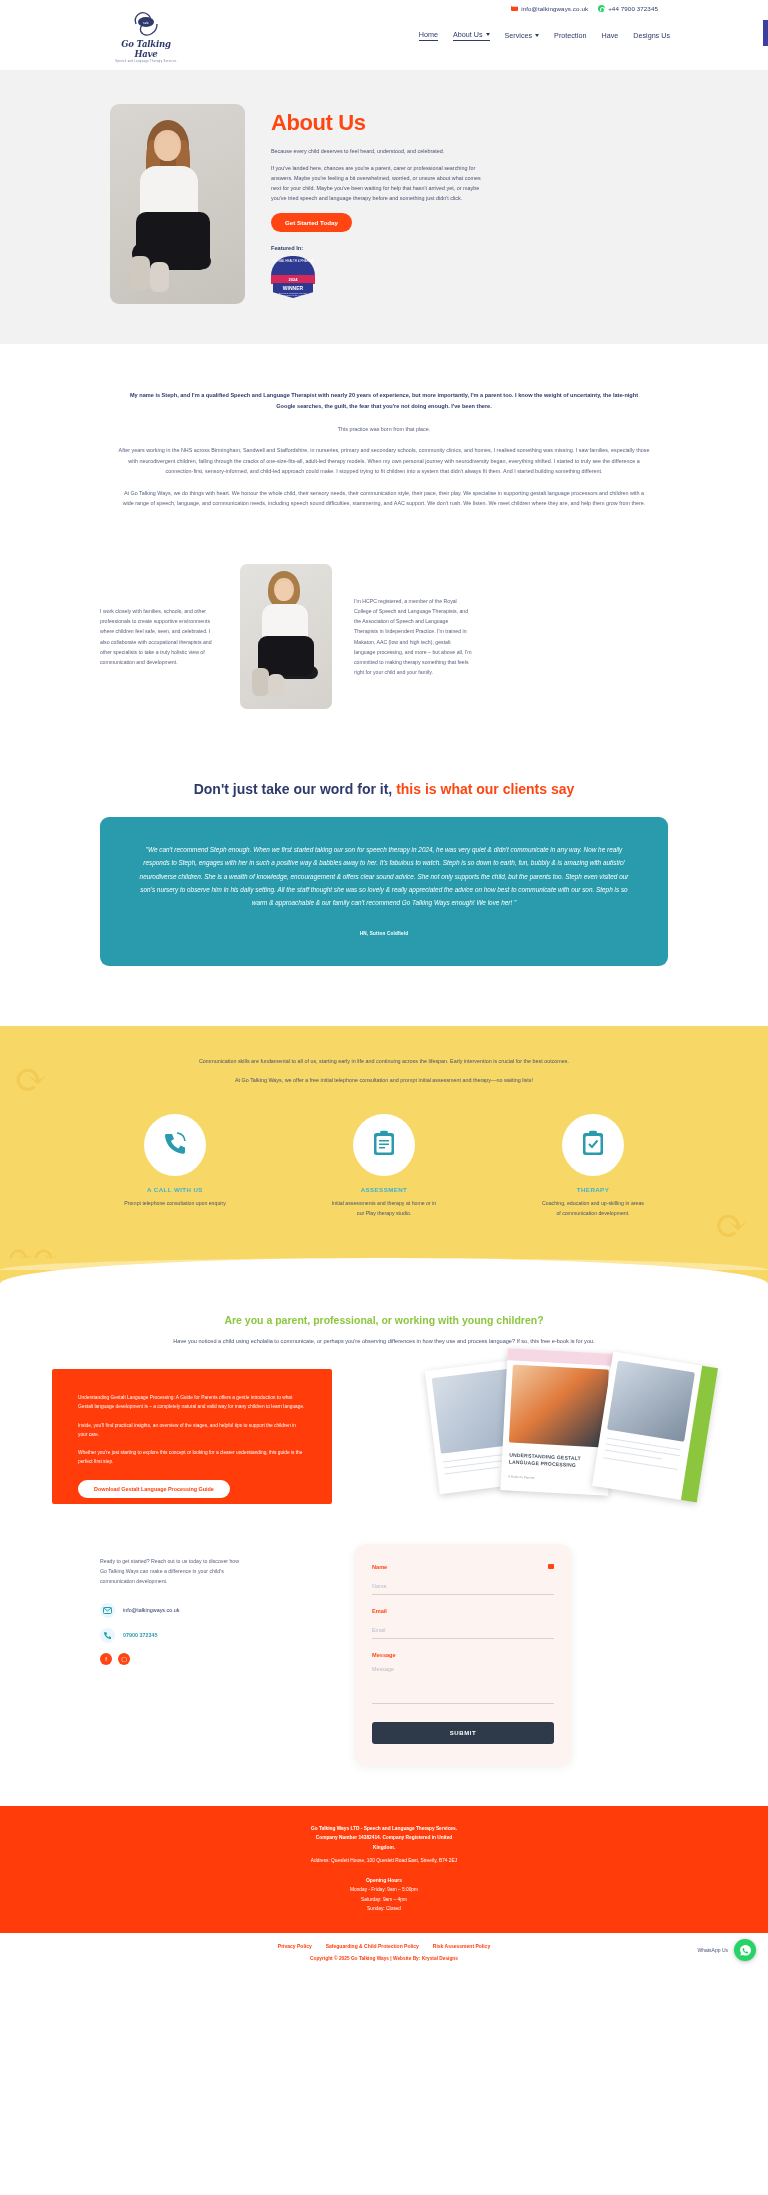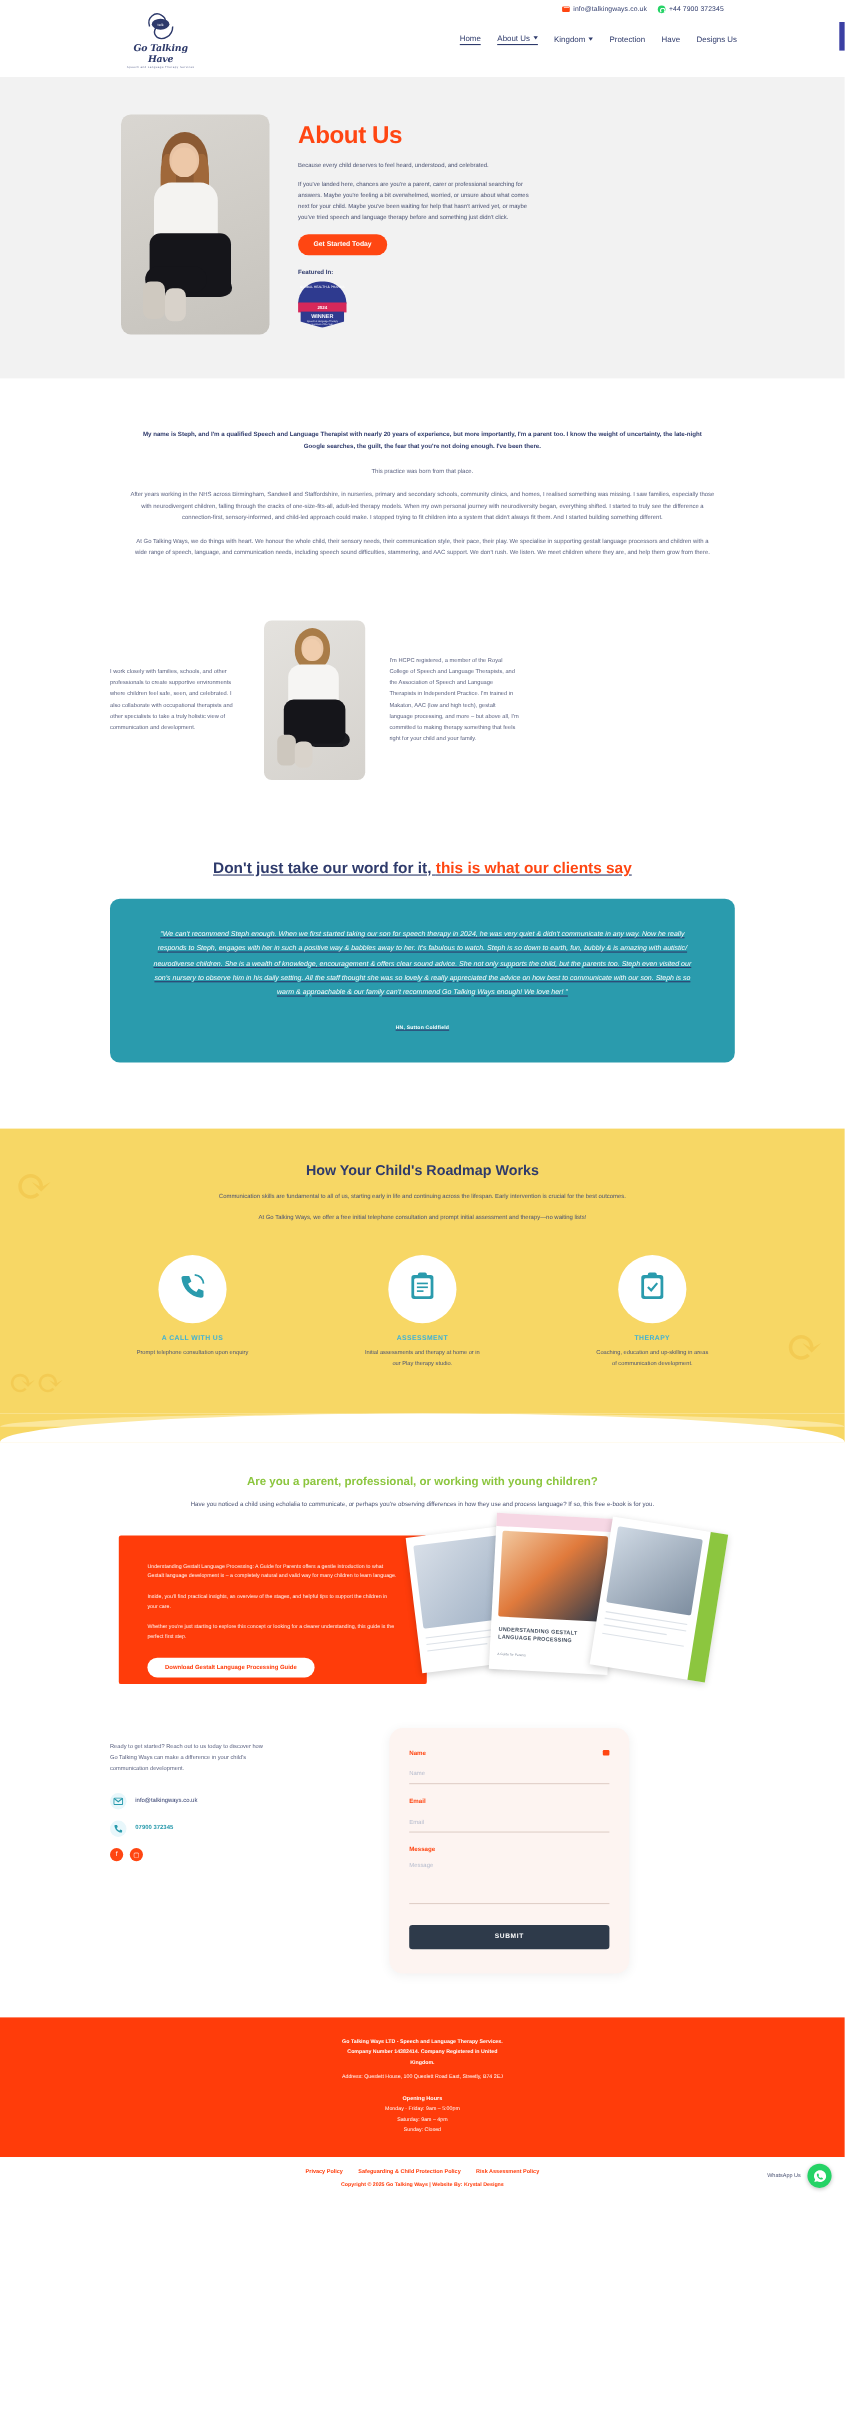--- a/index.html
+++ b/index.html
@@ -89,21 +89,21 @@
   .bio-img .head{position:absolute;left:34px;top:14px;width:20px;height:23px;border-radius:48%;background:#eac8a8;}
   .bio-img .hair{position:absolute;left:28px;top:7px;width:32px;height:38px;border-radius:50% 50% 44% 44%;background:#a97c48;}
   .bio-img .face{position:absolute;left:35px;top:17px;width:17px;height:20px;border-radius:48%;background:#f0cdad;}
   .bio-img .torso{position:absolute;left:22px;top:40px;width:46px;height:40px;border-radius:12px 12px 5px 5px;background:#f6f5f3;}
   .bio-img .legs{position:absolute;left:18px;top:72px;width:56px;height:40px;border-radius:9px;background:#15151a;}
   .bio-img .boot{position:absolute;left:12px;top:104px;width:17px;height:28px;border-radius:6px;background:#cdc7be;}
   .bio-img .boot2{position:absolute;left:28px;top:110px;width:16px;height:24px;border-radius:6px;background:#d9d3cb;}
   .bio-img .seat{position:absolute;left:40px;top:102px;width:38px;height:13px;border-radius:7px;background:#1b1b20;}
 
   
-  .testi-wrap { padding: 10px 100px 60px; text-decoration: underline; }
+  .testi-wrap { padding: 10px 100px 60px; }
   .testi-head { text-align:center; font-size:14px; font-weight:800; color:#2e3a6b; line-height:1.45;
                 margin-bottom: 18px;}
   .testi-head .hl { color:#ff4612; }
   .testi-card { background:#2a9bad; border-radius:9px; padding: 26px 34px 30px; color:#ffffff; }
   .testi-quote { font-size:6.4px; font-style:italic; line-height:2.05; text-align:center; }
   .testi-author { text-align:center; font-size:4.6px; font-weight:700; margin-top:22px; letter-spacing:.2px;}
 
   
   .roadmap { background:#f7d765; padding: 30px 100px 0; position:relative; overflow:hidden; }
   .r-title { text-align:center; font-size:13px; font-weight:800; color:#2e3a6b; margin-bottom:12px; }
@@ -115,21 +115,21 @@
   .step-title { font-size:6.2px; font-weight:800; color:#3fb2d6; letter-spacing:.4px; margin-bottom:6px;}
   .step-desc { font-size:5.2px; color:#4a5272; line-height:1.85; padding: 0 22px;}
   .swirl { position:absolute; font-size:40px; color:#f0c246; opacity:.55; font-family:"DejaVu Serif",serif; }
   .wave { height: 26px; background:#f7d765; position:relative; }
   .wave:after { content:""; position:absolute; left:0; right:0; bottom:0; height:26px; background:#fff;
                 border-radius: 50% 50% 0 0 / 100% 100% 0 0; }
   .wave-band{height:12px;background:#fbe79e;position:absolute;left:0;right:0;bottom:14px;
              border-radius:50% 50% 0 0/100% 100% 0 0;}
 
   
-  .ebook { padding: 30px 108px 40px; text-align:center; }
+  .ebook { padding: 30px 52px 40px; text-align:center; }
   .e-title { font-size:10.5px; font-weight:800; color:#8cc63f; margin-bottom:10px; }
   .e-sub { font-size:5.6px; color:#4a5272; line-height:1.95; padding: 0 16px; margin-bottom:22px;}
   .e-panel { display:flex; position:relative; text-align:left; height: 135px; }
   .e-red { background:#ff3c0a; width: 280px; padding: 24px 26px; color:#fff; border-radius:2px; }
   .e-red p { font-size:4.8px; line-height:1.92; margin-bottom:9px; opacity:.97;}
   .e-btn { display:inline-block; background:#fff; color:#ff3c0a; font-size:5.4px; font-weight:800;
            padding: 6px 16px; border-radius:12px; margin-top:5px; border:none; cursor:pointer;}
   .e-imgs { position:absolute; right:-10px; top:-26px; width: 300px; height: 168px; }
   .bk { position:absolute; background:#fff; box-shadow: 0 2px 7px rgba(0,0,0,.18); }
   .bk1 { left: 6px; top: 22px; width: 92px; height: 124px; transform: rotate(-7deg); }
@@ -218,21 +218,21 @@
 
       <nav class="mainnav">
         <a href="#" class="active">
           <span>Home</span>
         </a>
         <a href="#" class="active">
           <span>About Us</span>
           <i class="caret"></i>
         </a>
         <a href="#">
-          <span>Kingdom</span>
+          <span>Services</span>
           <i class="caret"></i>
         </a>
         <a href="#">
           <span>Protection</span>
         </a>
         <a href="#">
           <span>Have</span>
         </a>
         <a href="#">
           <span>Designs Us</span>
@@ -306,21 +306,20 @@
       <div class="testi-quote">"We can't recommend Steph enough. When we first started taking our son for speech therapy in 2024, he was very quiet &amp; didn't communicate in any way. Now he really responds to Steph, engages with her in such a positive way &amp; babbles away to her. It's fabulous to watch. Steph is so down to earth, fun, bubbly &amp; is amazing with autistic/ neurodiverse children. She is a wealth of knowledge, encouragement &amp; offers clear sound advice. She not only supports the child, but the parents too. Steph even visited our son's nursery to observe him in his daily setting. All the staff thought she was so lovely &amp; really appreciated the advice on how best to communicate with our son. Steph is so warm &amp; approachable &amp; our family can't recommend Go Talking Ways enough! We love her! "</div>
       <div class="testi-author">HN, Sutton Coldfield</div>
     </div>
   </section>
 
   <section class="roadmap">
     <div class="swirl" style="left:14px;top:30px;">⟳</div>
     <div class="swirl" style="right:20px;top:176px;">⟳</div>
     <div class="swirl" style="left:8px;top:214px;font-size:30px;">⟳⟳</div>
 
-    <h2 class="r-title">How Your Child's Roadmap Works</h2>
     <p class="r-sub">Communication skills are fundamental to all of us, starting early in life and continuing across the lifespan. Early intervention is crucial for the best outcomes.</p>
     <p class="r-sub">At Go Talking Ways, we offer a free initial telephone consultation and prompt initial assessment and therapy—no waiting lists!</p>
 
     <div class="steps">
       <div class="step">
         <div class="step-circle">
           <span>
             <svg width="28" height="28" viewBox="0 0 28 28">
               <path d="M6 5 L11 5 L13 10 L10 12 C11.5 15.5 14 18 17.5 19.5 L19.5 16.5 L24 18.5 L24 23
                        C24 24 23 25 21.5 24.8 C12 23.5 5 16.5 4 7 C3.8 5.6 4.8 5 6 5 Z" fill="#2a9bad"></path>

